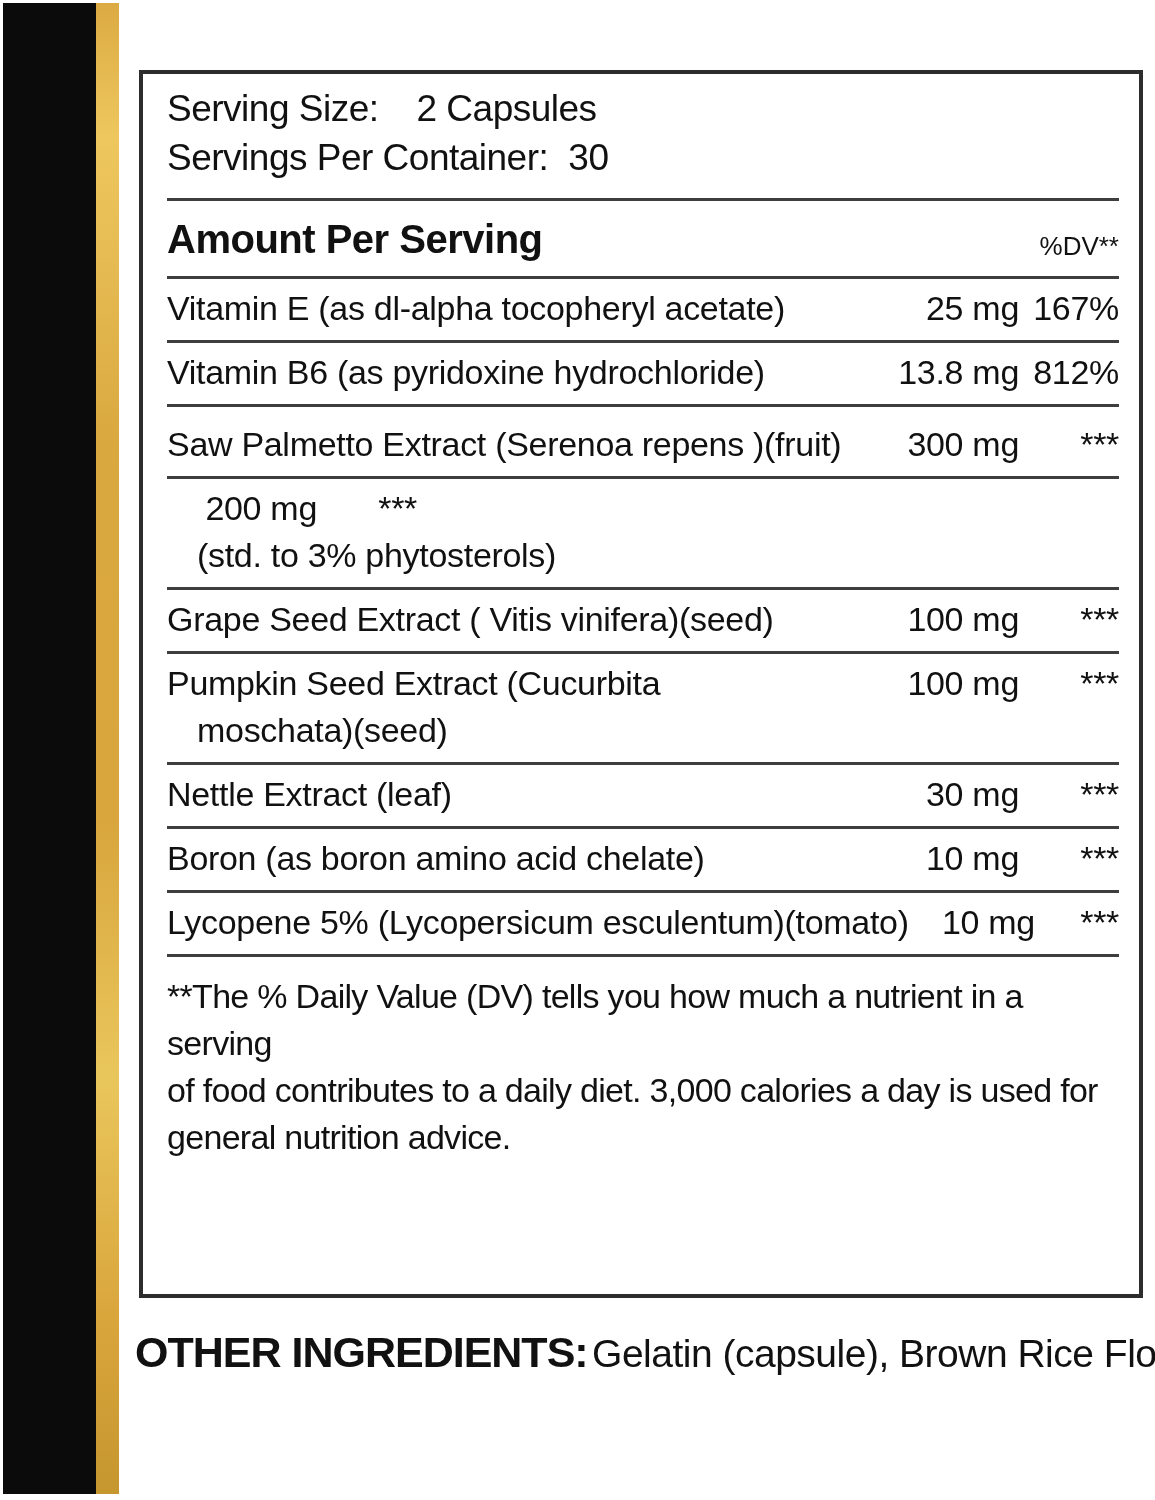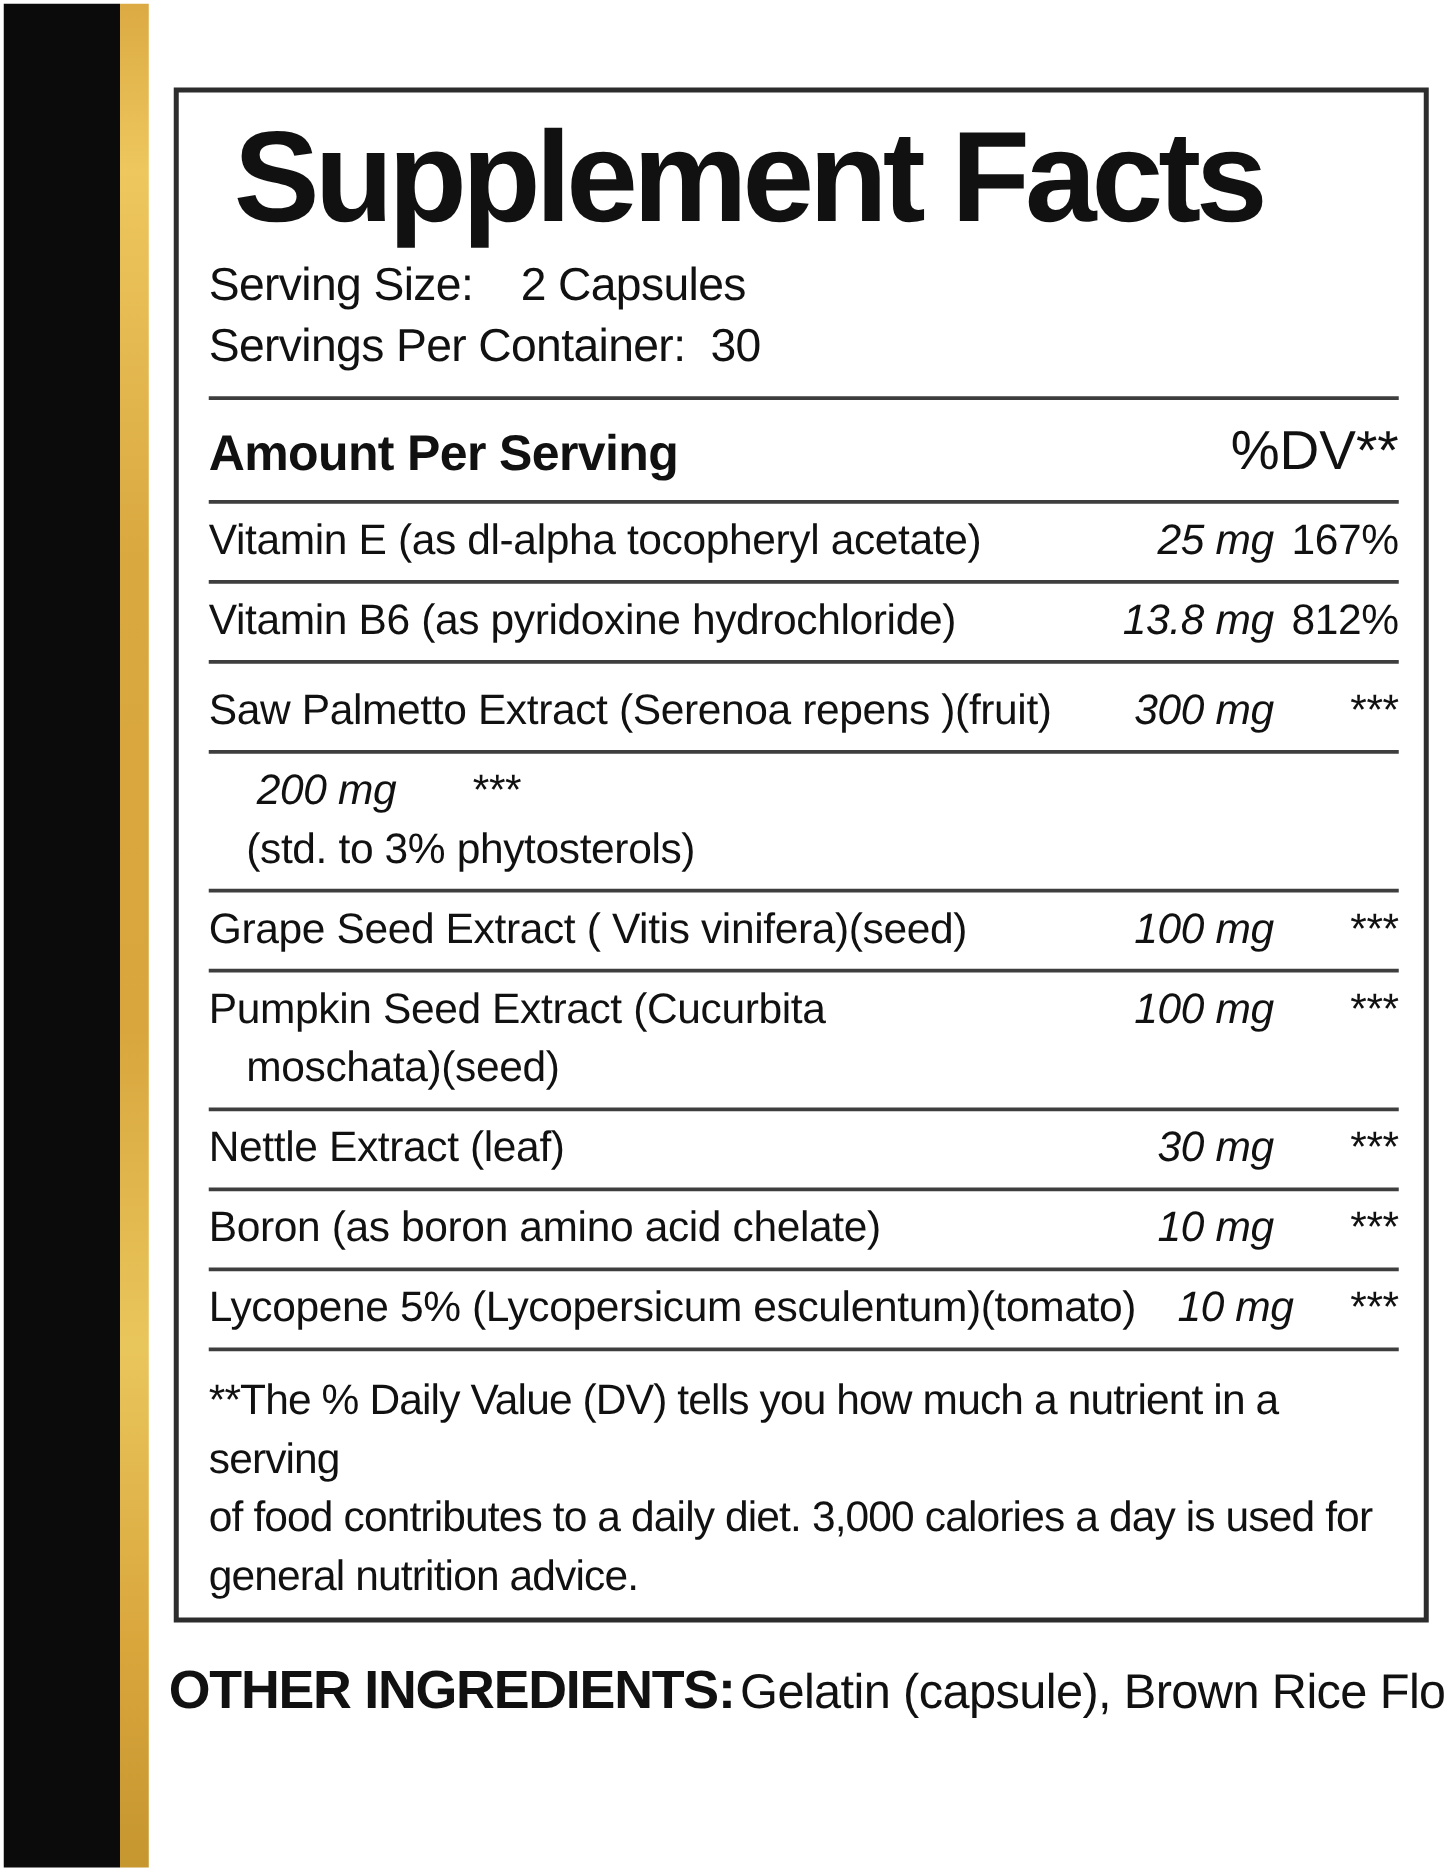--- a/index.html
+++ b/index.html
@@ -21,43 +21,42 @@
     font-size:103px;font-weight:700;letter-spacing:-4px;line-height:1.08;
     margin:2px 0 6px 20px;white-space:nowrap;
   }
   .serving{font-size:37px;line-height:49px;letter-spacing:-0.5px;}
   .serving .val-size{margin-left:38px;}
   .serving .val-cont{margin-left:20px;}
   .sep{border:0;border-top:3px solid #3e3e3e;margin:0;}
   .sep-top{margin-top:16px;}
   .hdr{display:flex;justify-content:space-between;align-items:flex-end;padding:16px 0 14px;}
   .hdr .left{font-weight:700;font-size:40px;letter-spacing:-0.5px;}
-  .hdr .right{font-size:44px;}
+  .hdr .right{font-size:26px;}
   .row{padding:10px 0 12px;font-size:34px;letter-spacing:-0.3px;}
   .row.gap{padding-top:18px;}
   .cells{display:flex;align-items:center;}
   .name{flex:1;white-space:nowrap;}
-  .amt{width:150px;text-align:right;white-space:nowrap;font-style:italic;}
+  .amt{width:150px;text-align:right;white-space:nowrap;}
   .dv{width:100px;text-align:right;white-space:nowrap;}
   .name2{padding-left:30px;margin-top:8px;}
   .footnote{padding-top:16px;font-size:34px;line-height:47px;letter-spacing:-0.7px;}
   .other{
     position:absolute;left:135px;top:1328px;width:1020px;white-space:nowrap;
   }
   .other .label{font-weight:700;font-size:43px;letter-spacing:-1px;}
   .other .value{font-size:39px;letter-spacing:-0.5px;}
 </style>
 </head>
 <body>
 
 <div class="black-bar"></div>
 <div class="gold-stripe"></div>
 
 <div class="panel">
-  <div class="title">Supplement Facts</div>
 
   <div class="serving">
     <span>Serving Size:</span><span class="val-size">2 Capsules</span>
   </div>
   <div class="serving">
     <span>Servings Per Container:</span><span class="val-cont">30</span>
   </div>
 
   <hr class="sep sep-top">
 

